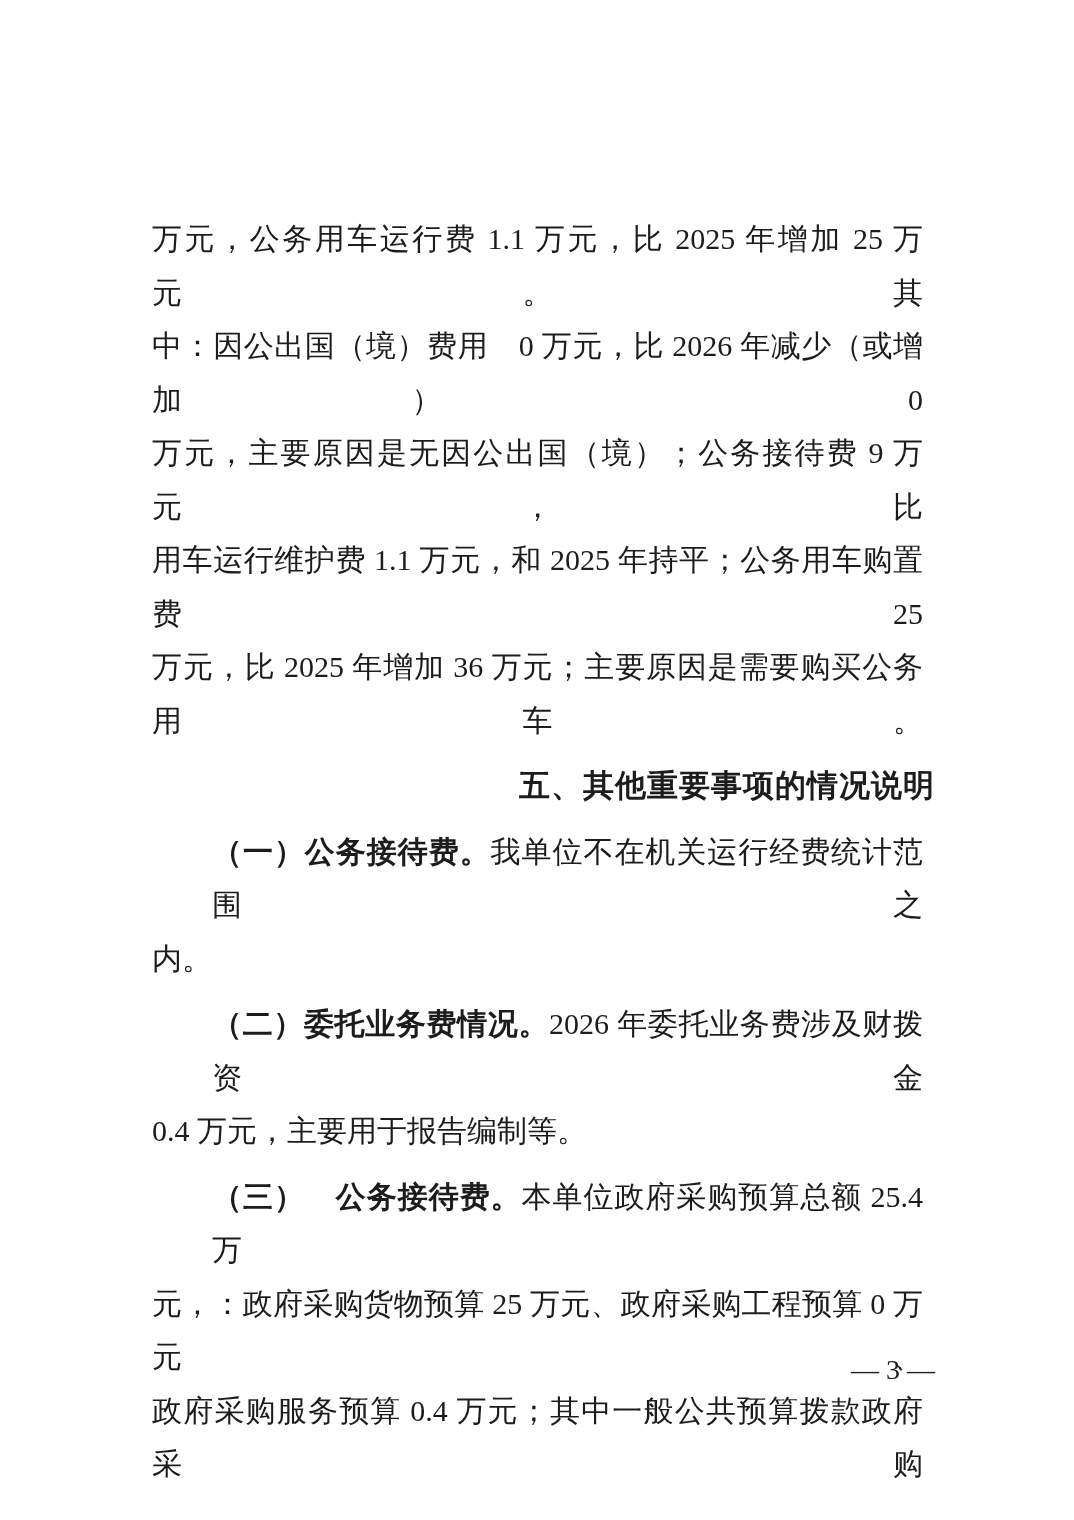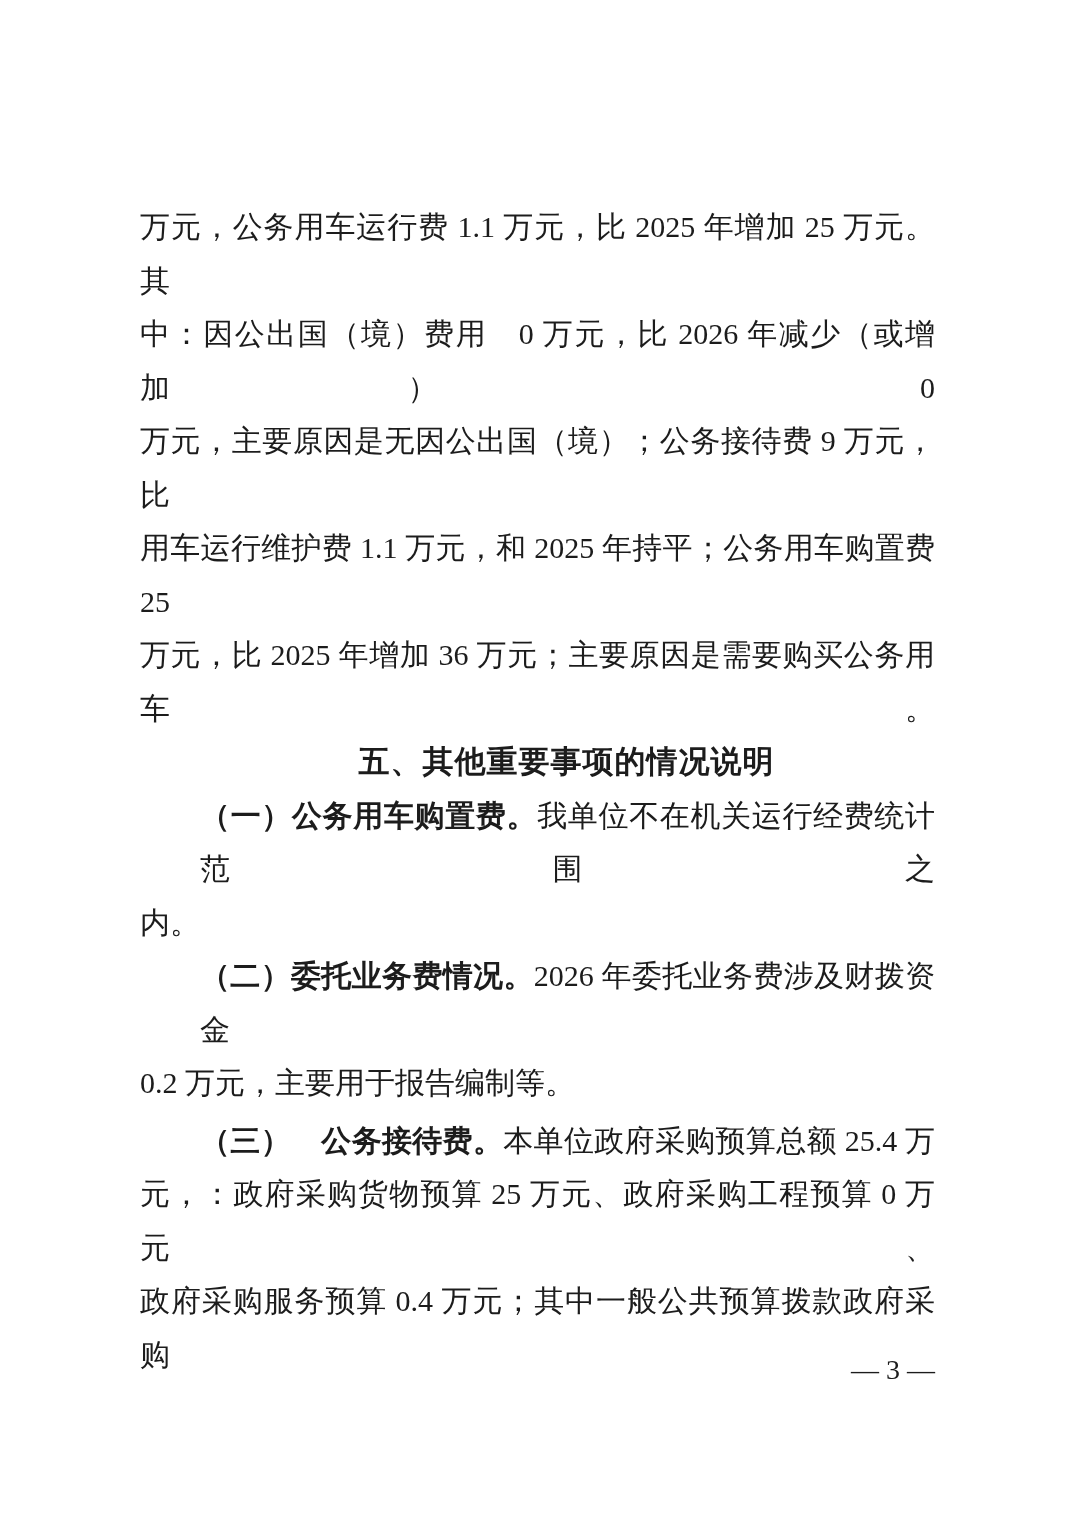--- a/index.html
+++ b/index.html
@@ -18,41 +18,41 @@
   }
   .doc-body {
     position: absolute;
     left: 140px;
     top: 0;
     width: 795px;
     padding-top: 200px;
     font-size: 30px;
     line-height: 53.5px;
   }
-  .para { margin: 0; font-family: Liberation Serif, serif; }
+  .para { margin: 12px; font-family: Liberation Serif, serif; }
   .sp-sm { margin-top: 4px; }
   .line {
     text-align: justify;
     text-align-last: justify;
     text-justify: inter-character;
     white-space: normal;
   }
   .line.last {
     text-align-last: left;
   }
   .indent {
     padding-left: 60px; 
   }
   .section-heading {
     font-family: "Liberation Sans", "DejaVu Sans", sans-serif;
     font-weight: 700;
     font-size: 31px;
     line-height: 53.5px;
     padding-left: 58px;
-    text-align: center;
+    text-align: right;
     letter-spacing: 1px;
   }
   .item-title {
     font-weight: 700;
   }
   .page-footer {
     position: absolute;
     top: 1352px;
     right: 139px;
     font-size: 28px;
@@ -72,27 +72,27 @@
       <div class="line">万元，公务用车运行费 1.1 万元，比 2025 年增加 25 万元。其</div>
       <div class="line">中：因公出国（境）费用　0 万元，比 2026 年减少（或增加） 0</div>
       <div class="line">万元，主要原因是无因公出国（境）；公务接待费 9 万元，比</div>
       <div class="line">用车运行维护费 1.1 万元，和 2025 年持平；公务用车购置费 25</div>
       <div class="line">万元，比 2025 年增加 36 万元；主要原因是需要购买公务用车。</div>
     </div>
 
     <div class="section-heading">五、其他重要事项的情况说明</div>
 
     <div class="para">
-      <div class="line indent"><b class="item-title">（一）公务用车购置费。</b><span>我单位不在机关运行经费统计范围之</span></div>
+      <div class="line indent"><b class="item-title">（一）公务接待费。</b><span>我单位不在机关运行经费统计范围之</span></div>
       <div class="line last">内。</div>
     </div>
 
     <div class="para">
       <div class="line indent"><b class="item-title">（二）委托业务费情况。</b><span>2026 年委托业务费涉及财拨资金</span></div>
-      <div class="line last">0.2 万元，主要用于报告编制等。</div>
+      <div class="line last">0.4 万元，主要用于报告编制等。</div>
     </div>
 
     <div class="para sp-sm">
       <div class="line indent"><b class="item-title">（三）　公务接待费。</b><span>本单位政府采购预算总额 25.4 万</span></div>
       <div class="line">元，：政府采购货物预算 25 万元、政府采购工程预算 0 万元、</div>
       <div class="line">政府采购服务预算 0.4 万元；其中一般公共预算拨款政府采购</div>
 
     </div>
 
   </div>

